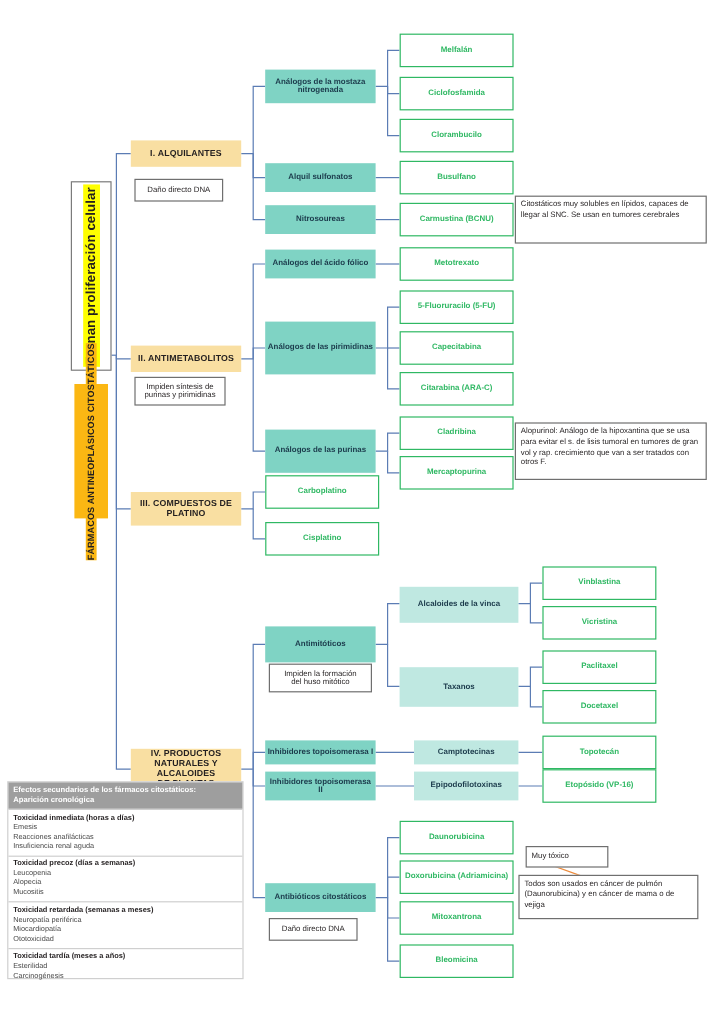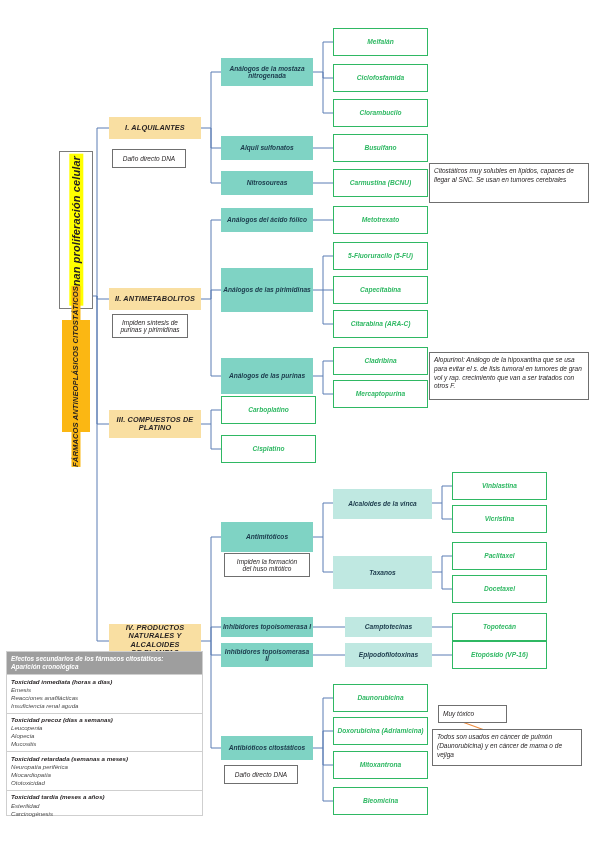--- a/index.html
+++ b/index.html
@@ -1,21 +1,21 @@
 <!DOCTYPE html>
 <html><head>
 <meta charset="utf-8">
 <style>
   html,body{margin:0;padding:0;background:#ffffff;}
   body{
     font-family:"Liberation Sans","DejaVu Sans",sans-serif;
     width:599px;height:848px;position:relative;overflow:hidden;
     -webkit-font-smoothing:antialiased;
   }
-  #canvas{position:absolute;left:0;top:0;width:599px;height:848px;font-style:italic;}
+  #canvas{position:absolute;left:0;top:0;width:599px;height:848px;}
   svg.links{position:absolute;left:0;top:0;width:599px;height:848px;pointer-events:none;}
 
   .node{position:absolute;box-sizing:border-box;display:flex;align-items:center;
         justify-content:center;text-align:center;line-height:1.12;}
 
   
   .root-outer{
     border:1.5px solid #7b7b7b;background:#ffffff;
   }
   .vtext{

